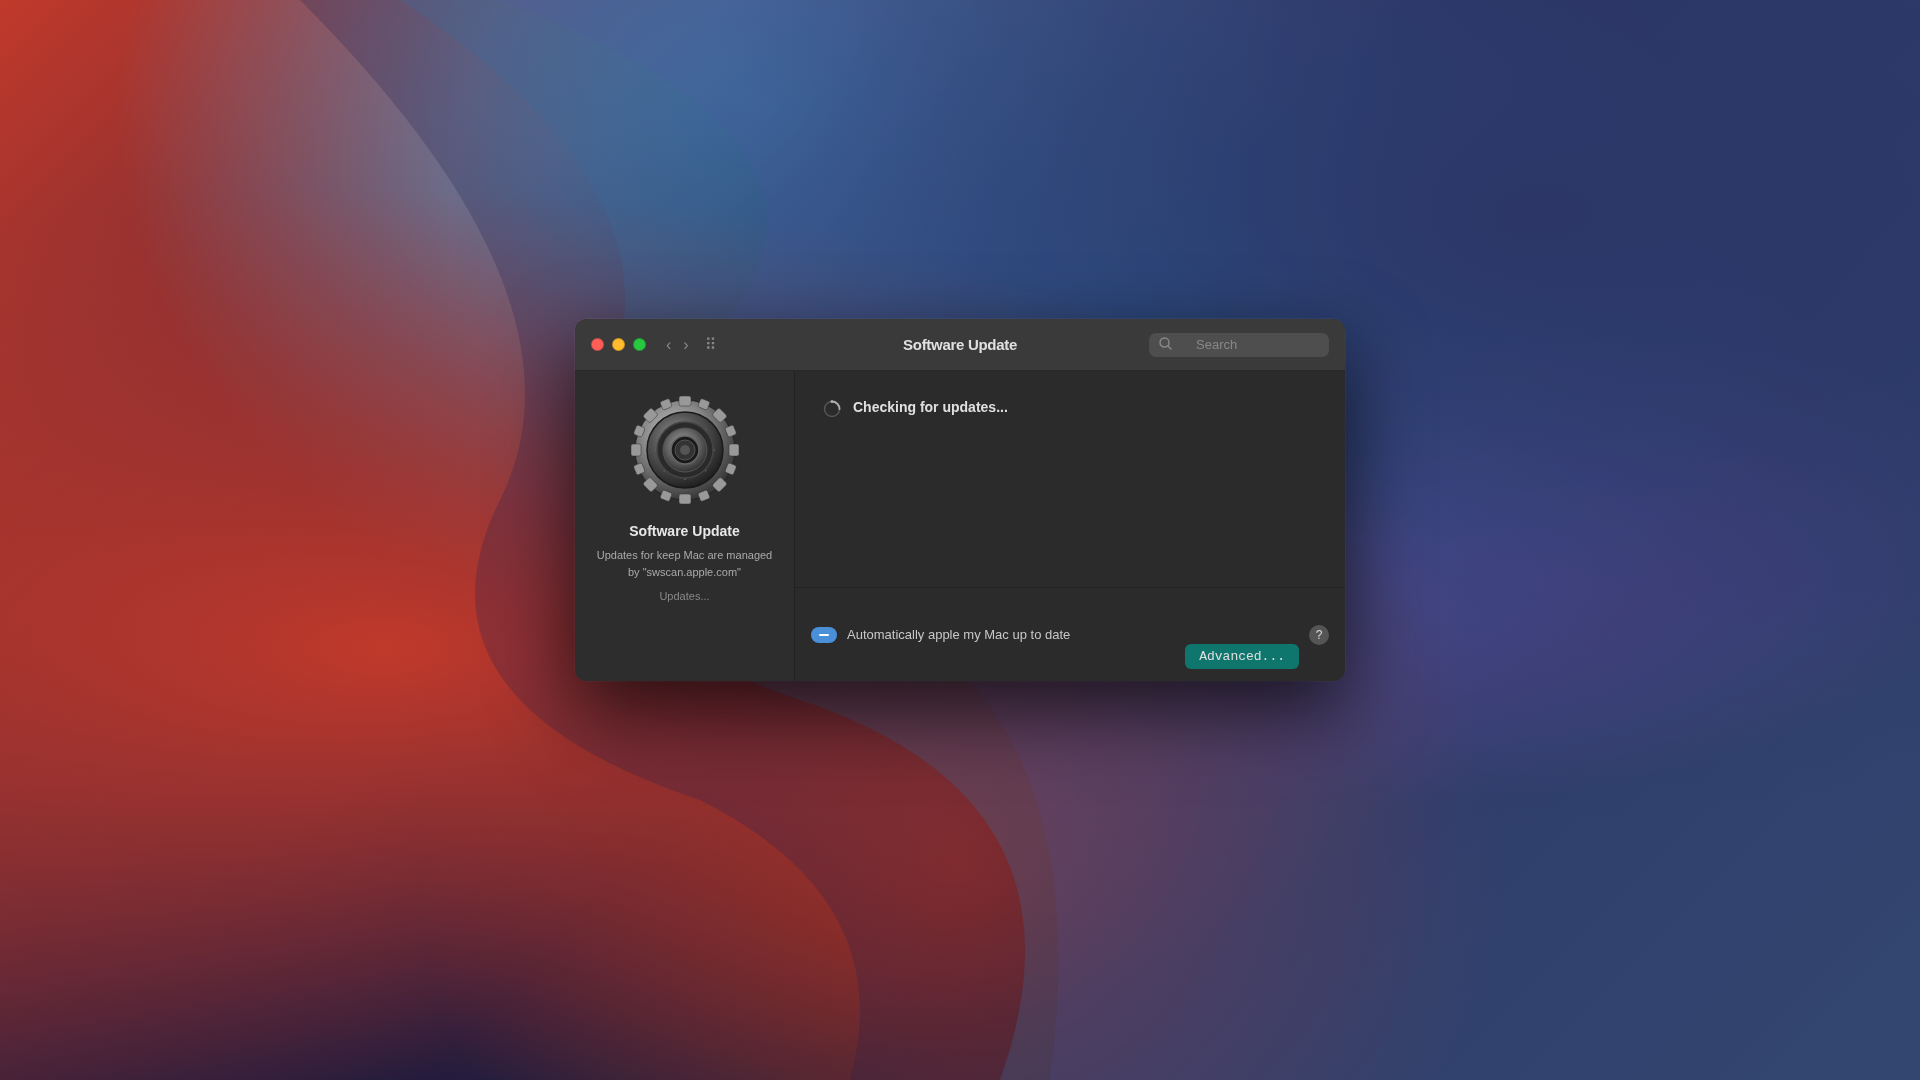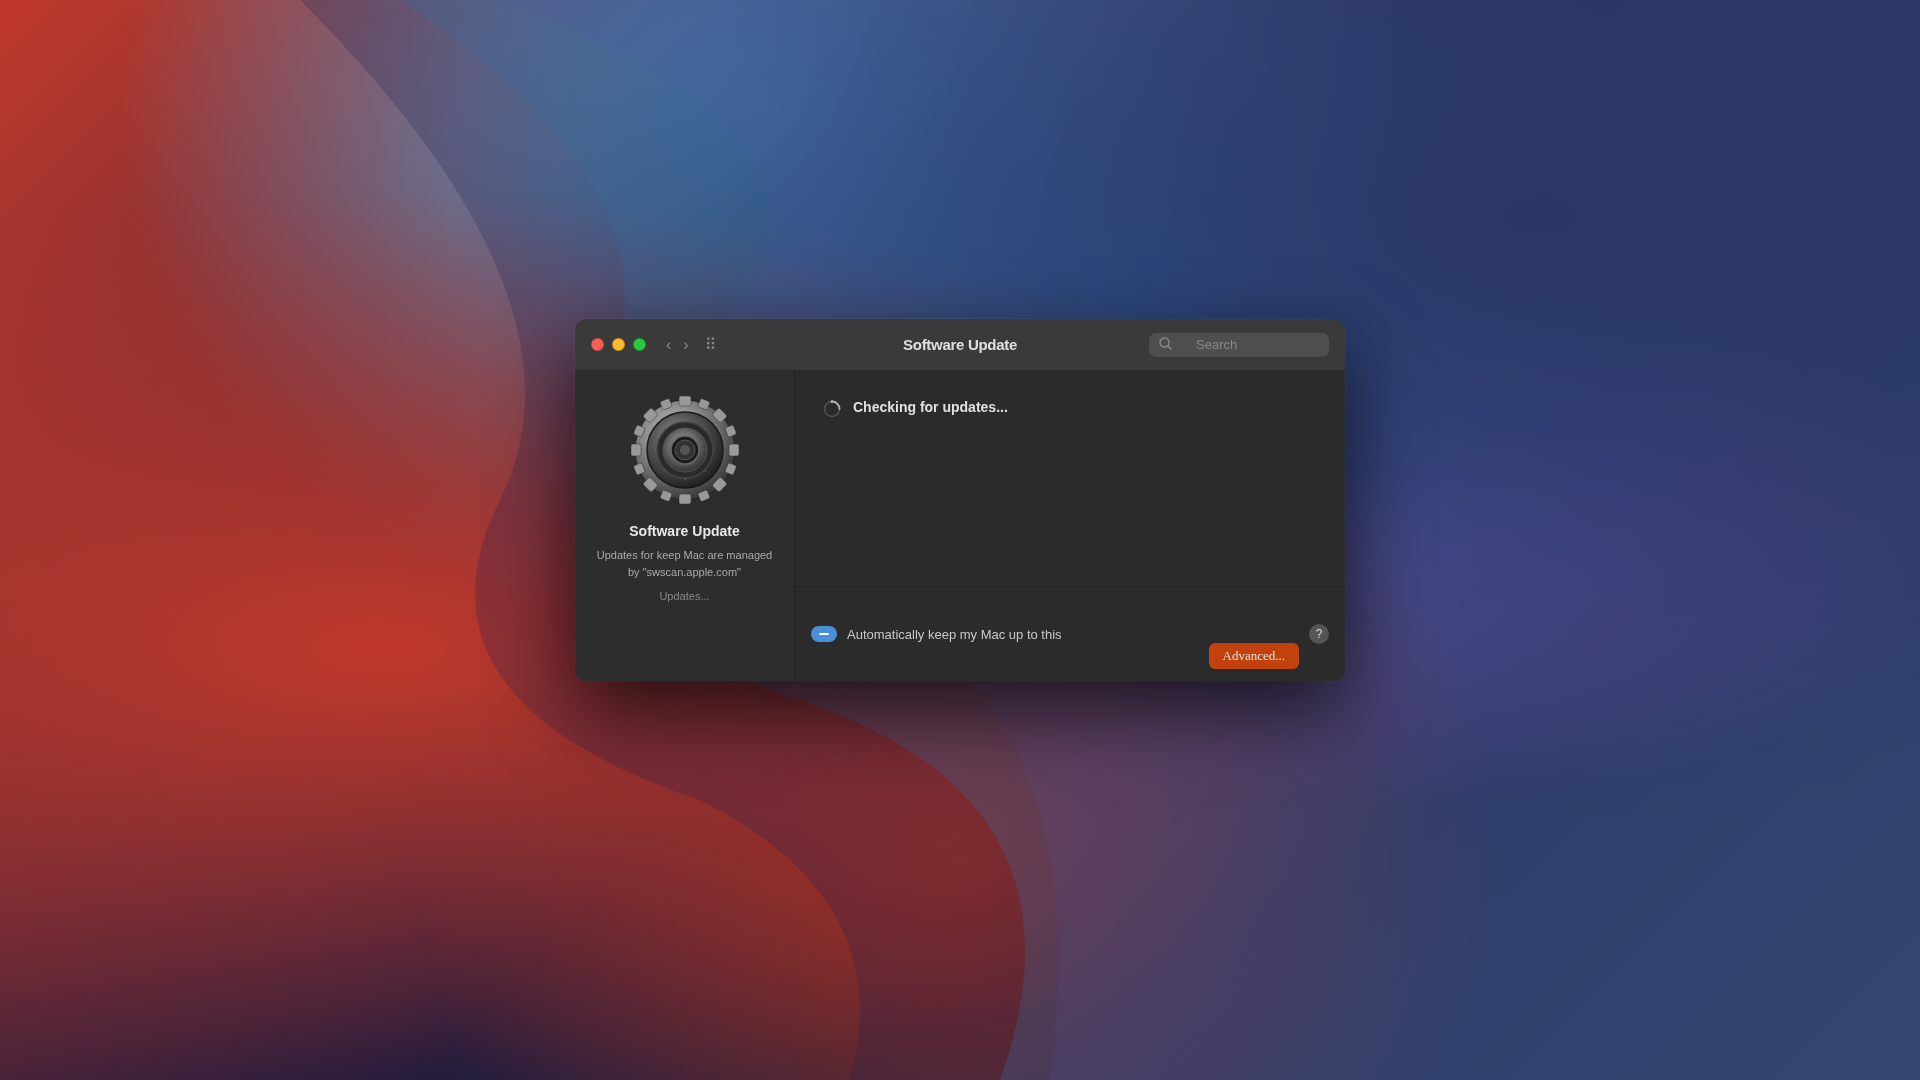--- a/index.html
+++ b/index.html
@@ -260,28 +260,28 @@
       border-radius: 1px;
     }
 
     .auto-update-label {
       color: #c8c8c8;
       font-size: 13px;
       flex: 1;
     }
 
     .advanced-btn {
-      background: #c2410c;
+      background: #0f766e;
       border: none;
       border-radius: 6px;
       color: #e0e0e0;
       font-size: 13px;
       padding: 5px 14px;
       cursor: pointer;
-      font-family: Liberation Serif, serif;
+      font-family: Liberation Mono, monospace;
       margin-top: 44px;
     }
 
     .help-btn {
       width: 20px;
       height: 20px;
       border-radius: 50%;
       background: #555;
       border: none;
       color: #ddd;
@@ -423,21 +423,21 @@
         <svg class="spinner" viewBox="0 0 18 18">
           <circle cx="9" cy="9" r="7.5" fill="none" stroke="#555" stroke-width="1.5"></circle>
           <path d="M9 1.5 A7.5 7.5 0 0 1 16.5 9" fill="none" stroke="#aaa" stroke-width="2" stroke-linecap="round"></path>
           <circle cx="9" cy="1.5" r="1.5" fill="#aaa"></circle>
         </svg>
         <span class="checking-text">Checking for updates...</span>
       </div>
 
       <div class="bottom-bar">
         <div class="toggle-minus"></div>
-        <span class="auto-update-label">Automatically keep my Mac up to this</span>
+        <span class="auto-update-label">Automatically apple my Mac up to date</span>
         <button class="advanced-btn">Advanced...</button>
         <button class="help-btn">?</button>
       </div>
 
     </div>
   </div>
 
 </div>
 
 </body></html>

